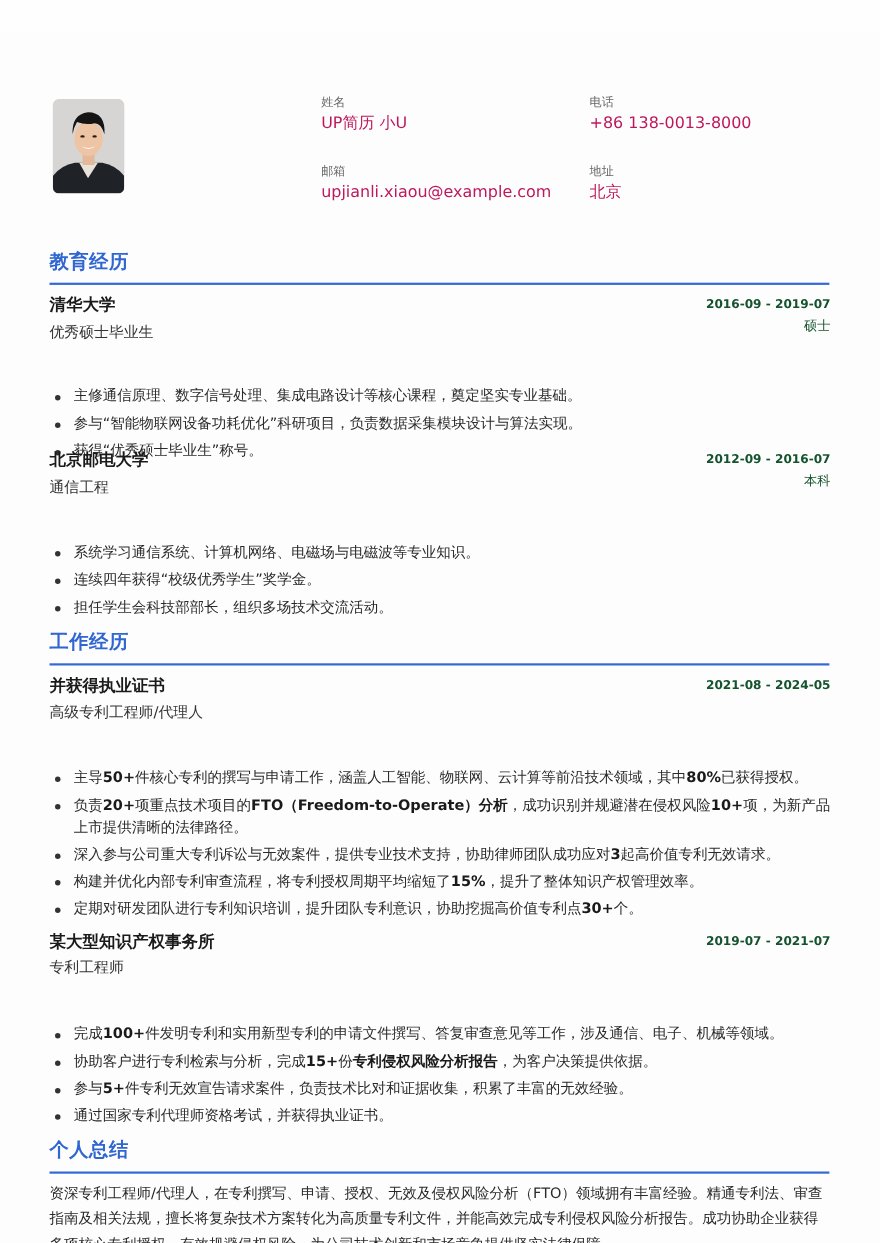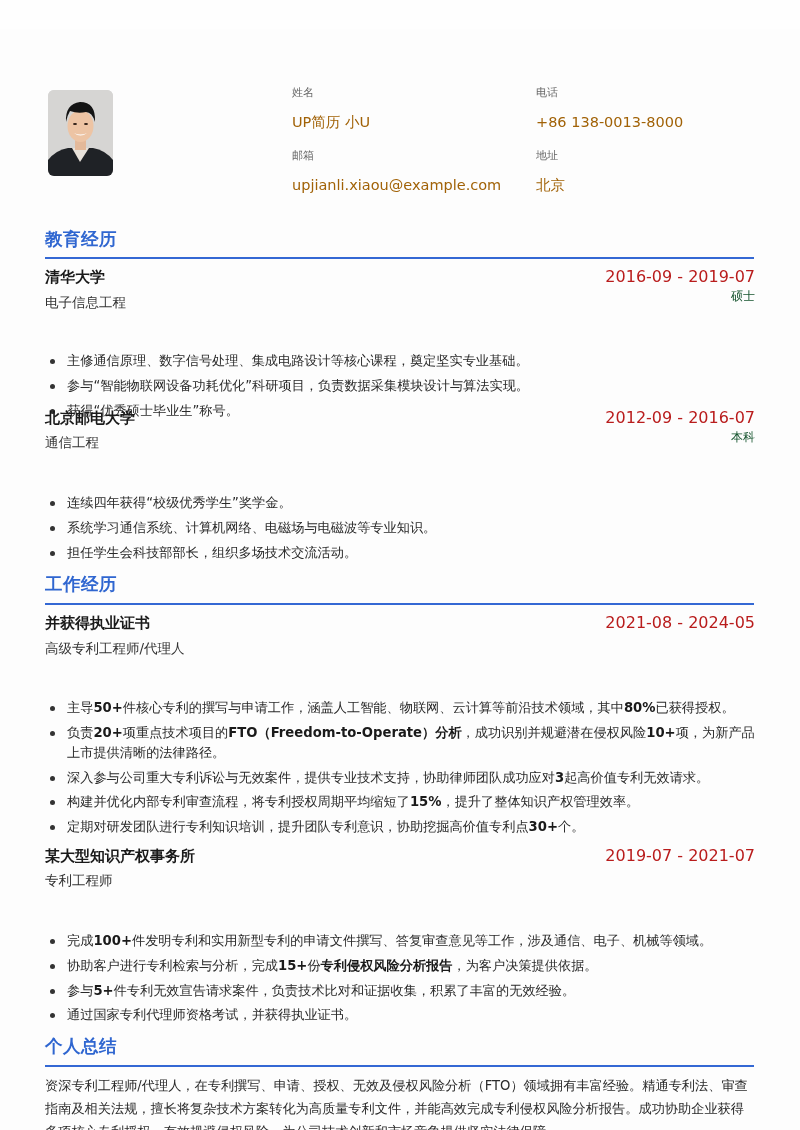--- a/index.html
+++ b/index.html
@@ -12,34 +12,34 @@
   .topband { position: absolute; left: 0; top: 0; width: 800px; height: 29px; background: #fefefe; }
   .page { position: absolute; left: 0; top: 0; width: 800px; height: 884px; padding-left: 29px; }
 
   
   .photo {
     position: absolute; left: 48px; top: 90px; width: 65px; height: 86px;
     border-radius: 6px; overflow: hidden; background: #d9d8d6;
   }
   .info-field { position: absolute; }
   .info-label { font-size: 11px; color: #666; line-height: 14px; }
-  .info-value { font-size: 14.5px; color: #a16207; line-height: 20px; margin-top: 12px; }
+  .info-value { font-size: 14.5px; color: #be185d; line-height: 20px; margin-top: 2px; }
 
   
   .section-title {
     position: absolute; left: 45px; font-size: 17.5px; font-weight: bold;
     color: #2f66d0; line-height: 24px; letter-spacing: 0.5px;
   }
   .section-rule {
     position: absolute; left: 45px; width: 709px; height: 2px; background: #3468d4;
   }
 
   .entry-title { position: absolute; left: 45px; font-size: 15px; font-weight: bold; color: #1a1a1a; line-height: 18px; }
   .entry-sub { position: absolute; left: 45px; font-size: 13.5px; color: #333; line-height: 18px; }
-  .entry-date { position: absolute; right: 45px; font-size: 16px; font-weight: normal; color: #b91c1c; line-height: 18px; text-align: right; }
+  .entry-date { position: absolute; right: 45px; font-size: 11px; font-weight: bold; color: #14532d; line-height: 18px; text-align: right; }
   .entry-degree { position: absolute; right: 45px; font-size: 12px; color: #14532d; line-height: 16px; text-align: right; }
 
   .bullets { position: absolute; left: 45px; width: 712px; list-style: none; margin-top: 28px; }
   .bullets li {
     position: relative; padding-left: 22px; font-size: 13.2px; line-height: 20px;
     color: #2a2a2a; margin-bottom: 4.8px;
   }
   .bullets li::before {
     content: ""; position: absolute; left: 5px; top: 8px; width: 5px; height: 5px;
     border-radius: 50%; background: #333;
@@ -88,34 +88,34 @@
     <div class="info-label">地址</div>
     <div class="info-value">北京</div>
   </div>
 
   <div class="section-title" style="top:227px;">教育经历</div>
   <div class="section-rule" style="top:257px;"></div>
 
   <div class="entry-title" style="top:268px;">清华大学</div>
   <div class="entry-date" style="top:268px;">2016-09 - 2019-07</div>
   <div class="entry-degree" style="top:288px;">硕士</div>
-  <div class="entry-sub" style="top:293px;">电子信息工程</div>
+  <div class="entry-sub" style="top:293px;">优秀硕士毕业生</div>
   <ul class="bullets" style="top:323px;">
     <li>主修通信原理、数字信号处理、集成电路设计等核心课程，奠定坚实专业基础。</li>
     <li>参与“智能物联网设备功耗优化”科研项目，负责数据采集模块设计与算法实现。</li>
     <li>获得“优秀硕士毕业生”称号。</li>
   </ul>
 
   <div class="entry-title" style="top:409px;">北京邮电大学</div>
   <div class="entry-date" style="top:409px;">2012-09 - 2016-07</div>
   <div class="entry-degree" style="top:429px;">本科</div>
   <div class="entry-sub" style="top:434px;font-family:Liberation Serif, serif;">通信工程</div>
   <ul class="bullets" style="top:465px;">
+    <li>系统学习通信系统、计算机网络、电磁场与电磁波等专业知识。</li>
     <li>连续四年获得“校级优秀学生”奖学金。</li>
-    <li>系统学习通信系统、计算机网络、电磁场与电磁波等专业知识。</li>
     <li>担任学生会科技部部长，组织多场技术交流活动。</li>
   </ul>
 
   <div class="section-title" style="top:572px;">工作经历</div>
   <div class="section-rule" style="top:603px;"></div>
 
   <div class="entry-title" style="top:614px;">并获得执业证书</div>
   <div class="entry-date" style="top:614px;">2021-08 - 2024-05</div>
   <div class="entry-sub" style="top:639px;">高级专利工程师/代理人</div>
   <ul class="bullets rich" style="top:670px;">

